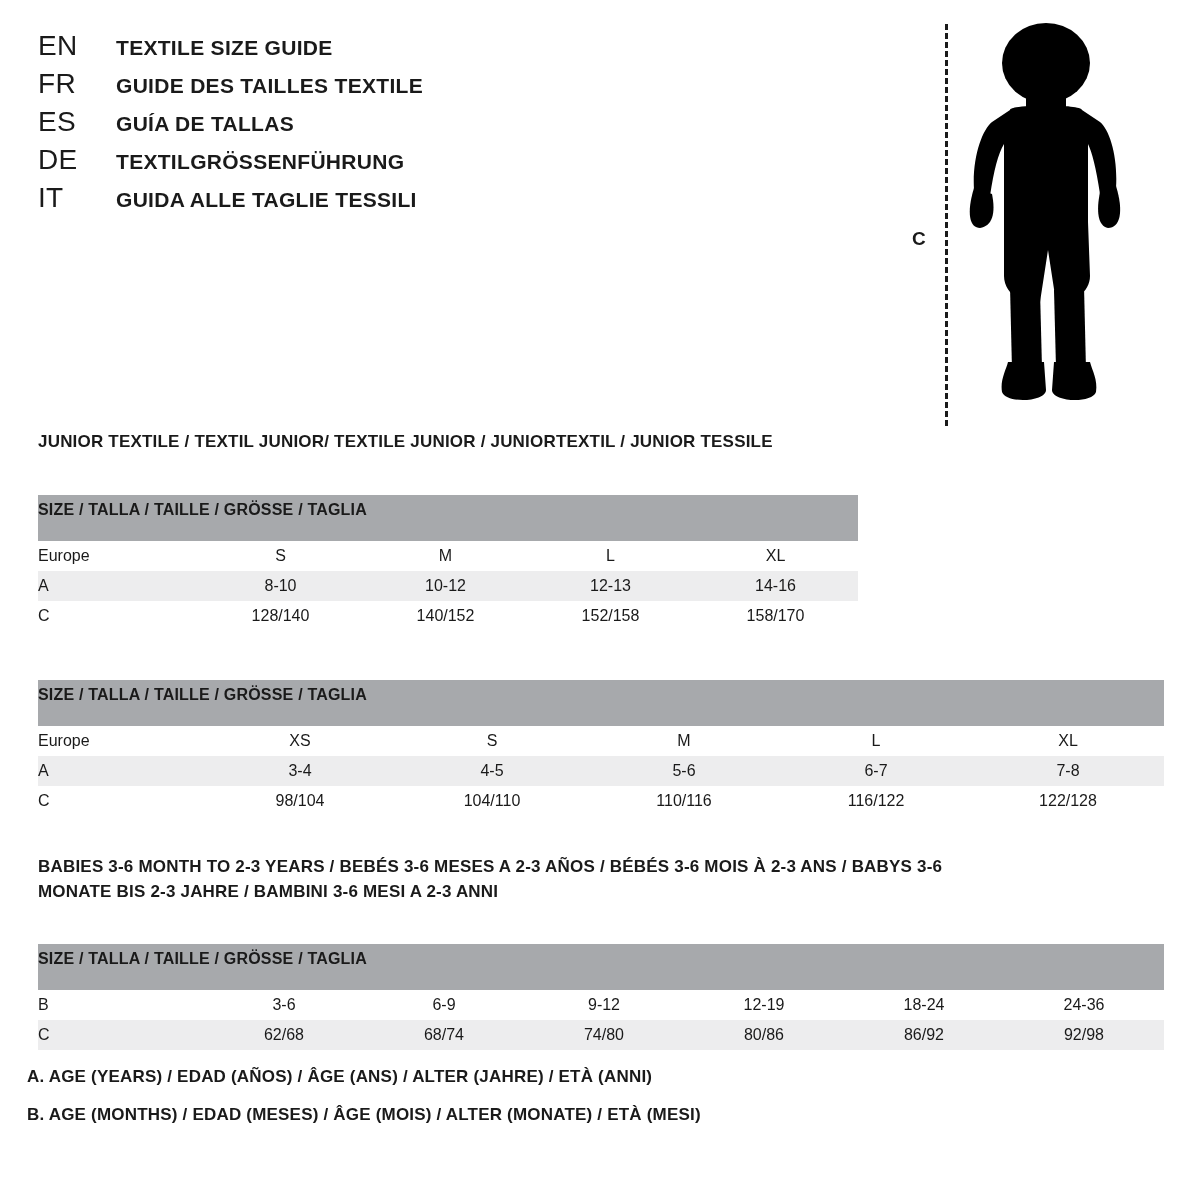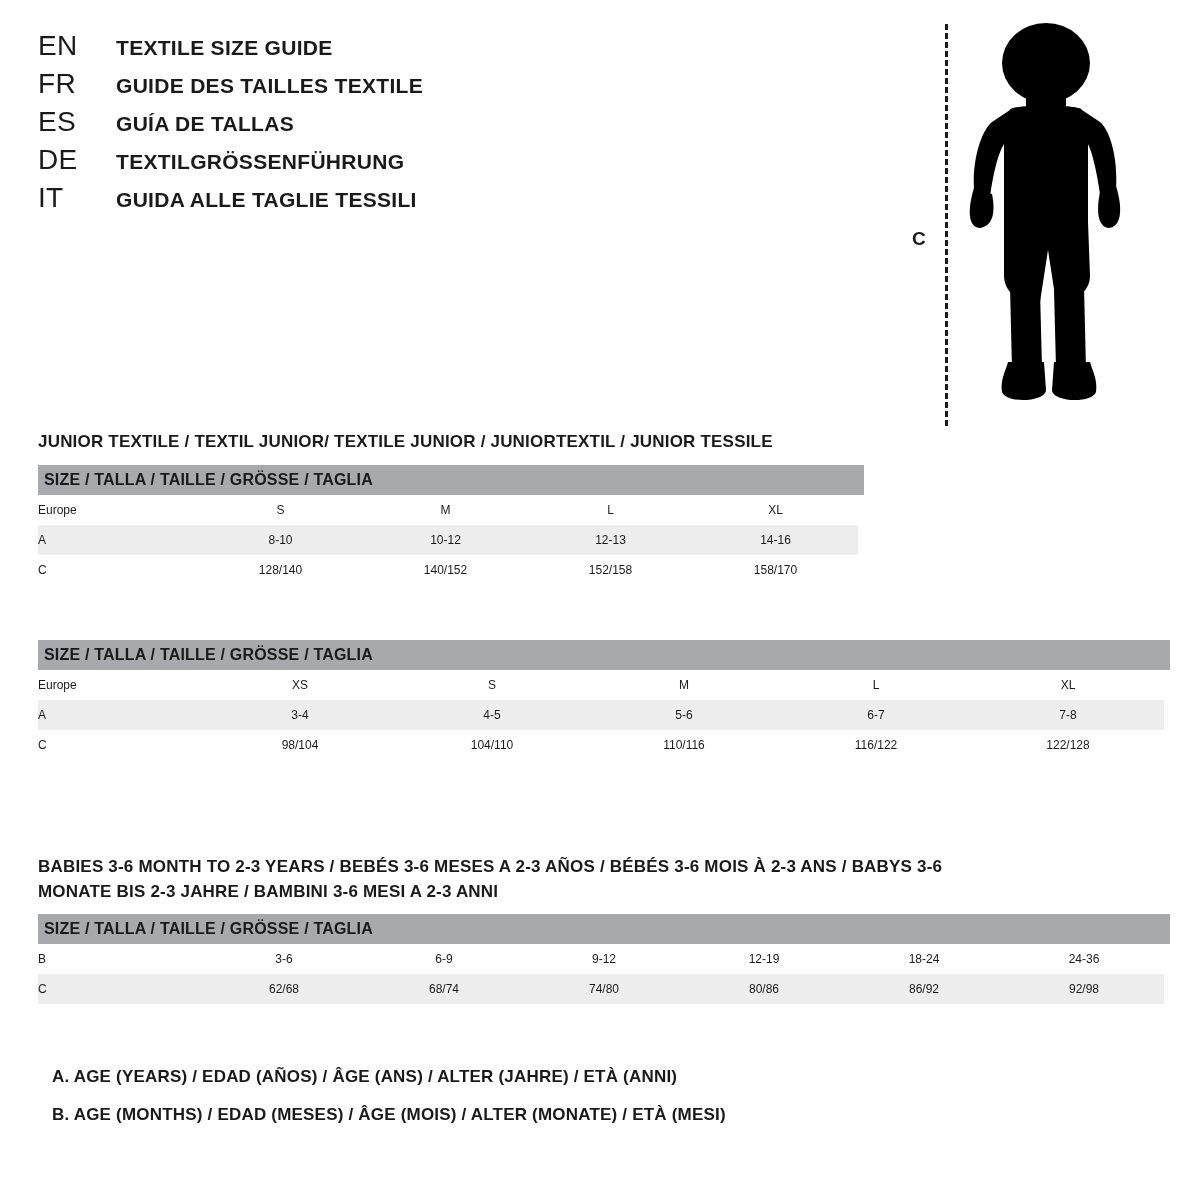--- a/index.html
+++ b/index.html
@@ -84,49 +84,50 @@
     letter-spacing: 0.2px;
     color: #1a1a1a;
     margin-bottom: 10px;
     line-height: 1.45;
   }
   table.size-table {
     border-collapse: collapse;
     table-layout: fixed;
   }
   table.size-table td {
-    font-size: 12px;
+    font-size: 16px;
     height: 30px;
     padding: 0;
     color: #1a1a1a;
   }
   .band {
     background: #a7a9ac;
     font-weight: 700;
     font-size: 16px;
     letter-spacing: 0.2px;
-    height: 30px;
+    height: 46px;
     line-height: 30px;
-    padding-left: 6px;
-    color: #1a1a1a;
+    padding-left: 0;
+    color: #1a1a1a;
+    margin-top: 40px;
   }
   tr.row-light td { background: #ffffff; }
   tr.row-grey td  { background: #ededee; }
   td.rowkey {
     padding-left: 6px;
     text-align: left;
   }
   td.val {
     text-align: center;
   }
 
   
   .legend {
     position: absolute;
-    left: 52px;
+    left: 27px;
     top: 1068px;
     width: 1100px;
   }
   .legend-line {
     font-size: 17px;
     font-weight: 700;
     letter-spacing: 0.2px;
     line-height: 1.0;
     margin-bottom: 21px;
     color: #1a1a1a;

